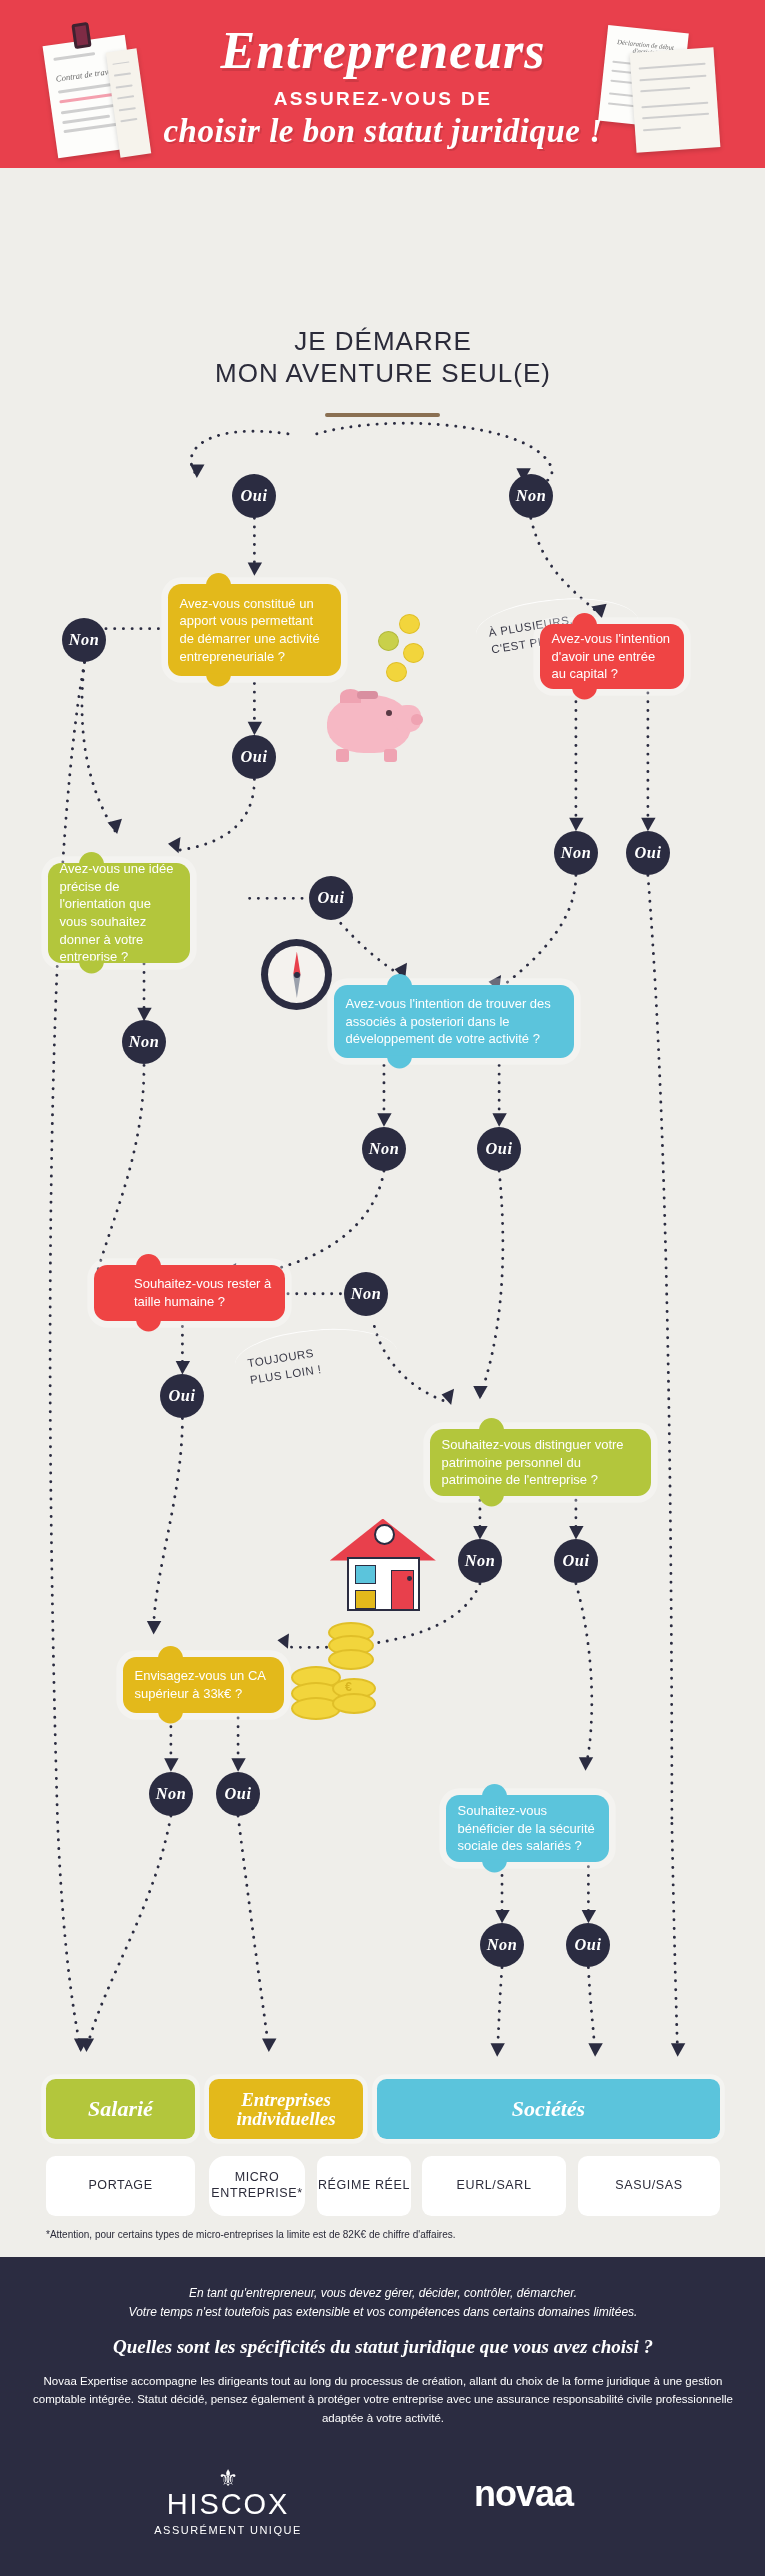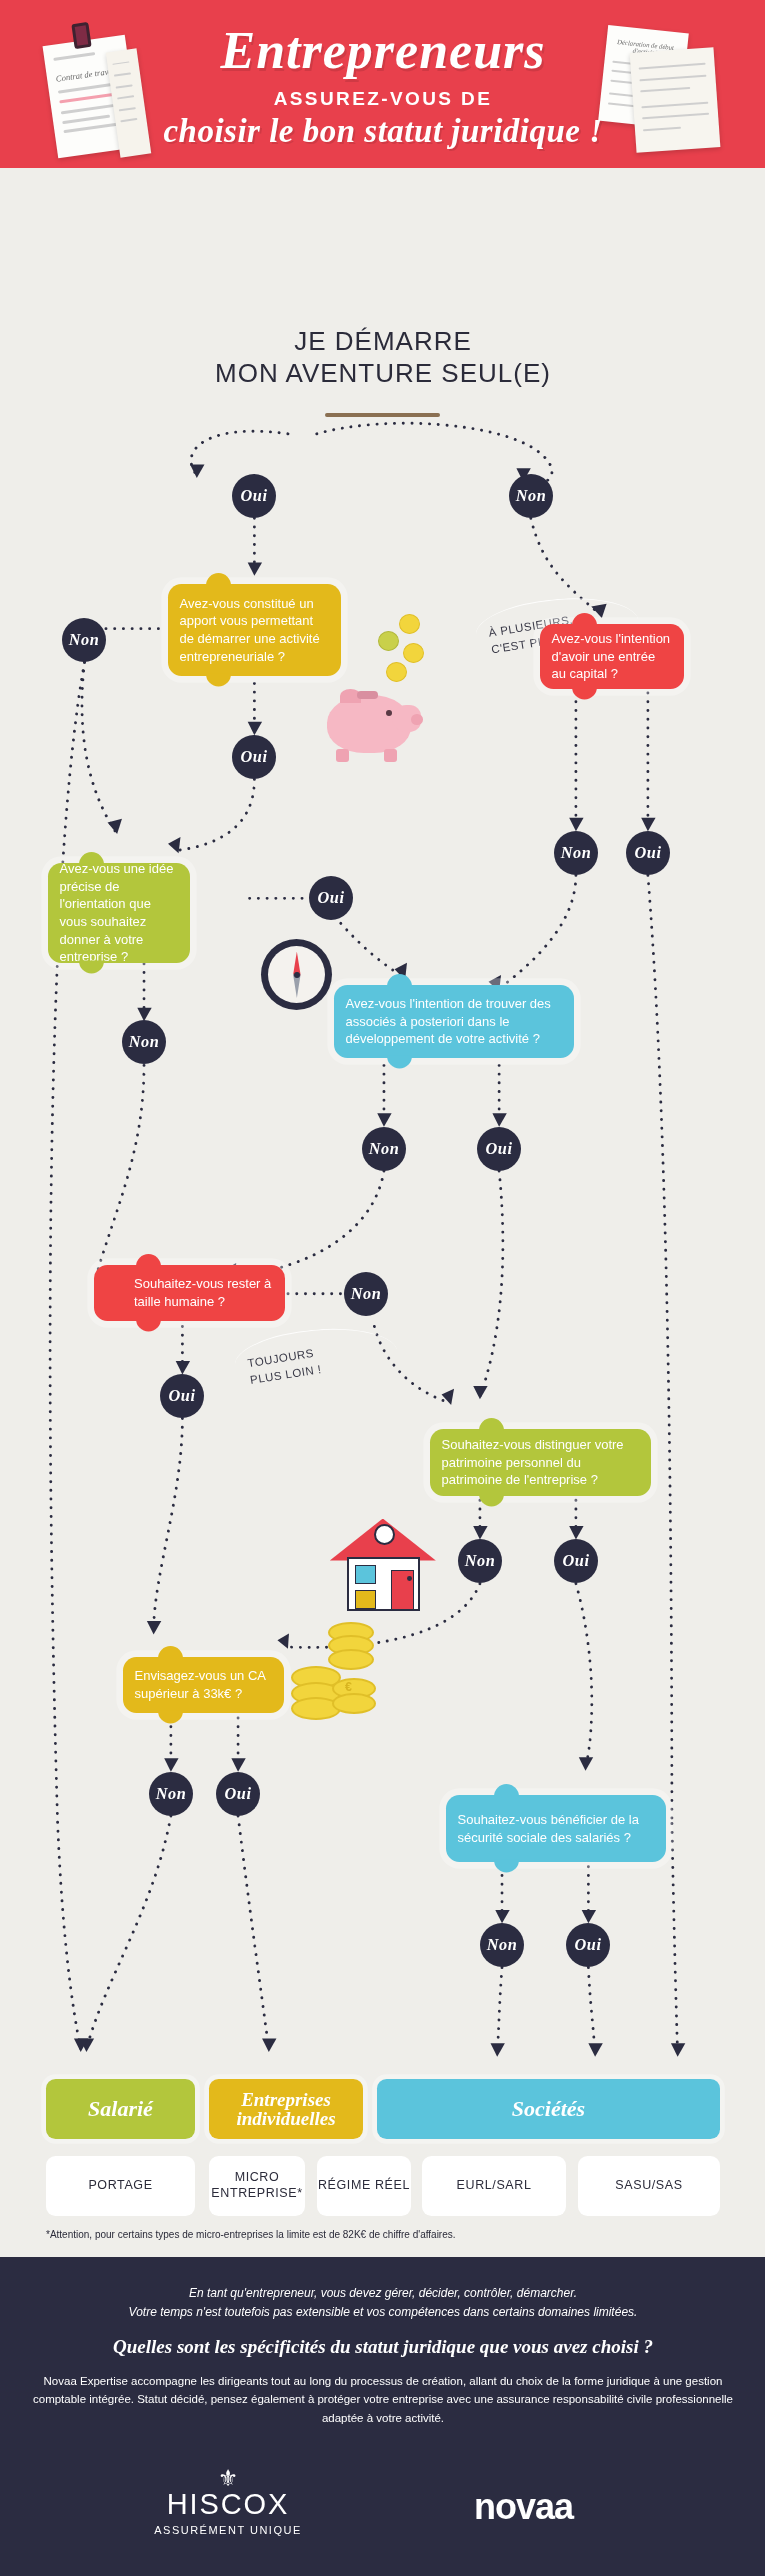--- a/index.html
+++ b/index.html
@@ -165,21 +165,21 @@
   }
   .f-body {
     position:absolute; left:29px; top:115px; width:708px; text-align:center;
     font-size:11.5px; line-height:1.6;
   }
   .logos { position:absolute; left:0; top:200px; width:766px; height:106px; }
   .hiscox { position:absolute; left:132px; top:9.6px; width:192px; text-align:center; }
   .hiscox .fleur { font-size:23px; line-height:1; color:#fff; }
   .hiscox .word { font-size:29px; letter-spacing:1.9px; font-weight:normal; margin-top:-1.9px;}
   .hiscox .tag { font-size:11px; letter-spacing:1.5px; margin-top:2.9px; }
-  .novaa { position:absolute; left:413px; top:29px; width:221px; text-align:center;
+  .novaa { position:absolute; left:413px; top:16px; width:221px; text-align:center;
            font-size:36px; font-weight:bold; letter-spacing:-1px; color:#fff; }
 </style>
 </head>
 <body>
 
 <div id="page">
 
   <div class="header">
 
     <div class="paper" style="left:50px; top:40px; width:83px; height:113px; transform:rotate(-8deg);">
@@ -413,31 +413,31 @@
   <div class="q green" style="left:48px; top:843px; width:142px; height:100px;">Avez-vous une idée précise de l'orientation que vous souhaitez donner à votre entreprise ?</div>
 
   <div class="q blue" style="left:334px; top:985px; width:240px; height:73px;">Avez-vous l'intention de trouver des associés à posteriori dans le développement de votre activité ?</div>
 
   <div class="q red" style="left:94px; top:1265px; width:191px; height:56px;padding-left:40px;">Souhaitez-vous rester à taille humaine ?</div>
 
   <div class="q green" style="left:430px; top:1409px; width:221px; height:67px;">Souhaitez-vous distinguer votre patrimoine personnel du patrimoine de l'entreprise ?</div>
 
   <div class="q yellow" style="left:123px; top:1657px; width:161px; height:56px;">Envisagez-vous un CA supérieur à 33k€ ?</div>
 
-  <div class="q blue" style="left:446px; top:1795px; width:220px; height:67px;">Souhaitez-vous bénéficier de la sécurité sociale des salariés ?</div>
+  <div class="q blue" style="left:446px; top:1795px; width:163px; height:67px;">Souhaitez-vous bénéficier de la sécurité sociale des salariés ?</div>
 
   <div class="result-row">
     <div class="rb yellow">Entreprises individuelles</div>
     <div class="rb green">Salarié</div>
     <div class="rb blue">Sociétés</div>
   </div>
 
   <div class="opt-row">
     <div class="opt" style="left:46px;  width:149px;">PORTAGE</div>
-    <div class="opt" style="left:209px; width:96px;">MICRO ENTREPRISE*</div>
+    <div class="opt" style="left:209px; width:96px;border-radius:16px;">MICRO ENTREPRISE*</div>
     <div class="opt" style="left:317px; width:94px;">RÉGIME RÉEL</div>
     <div class="opt" style="left:422px; width:144px;">EURL/SARL</div>
     <div class="opt" style="left:578px; width:142px;">SASU/SAS</div>
   </div>
 
   <div class="footnote">*Attention, pour certains types de micro-entreprises la limite est de 82K€ de chiffre d'affaires.</div>
 
   <div class="footer">
     <div class="f-ital">
       <div>En tant qu'entrepreneur, vous devez gérer, décider, contrôler, démarcher.</div>

